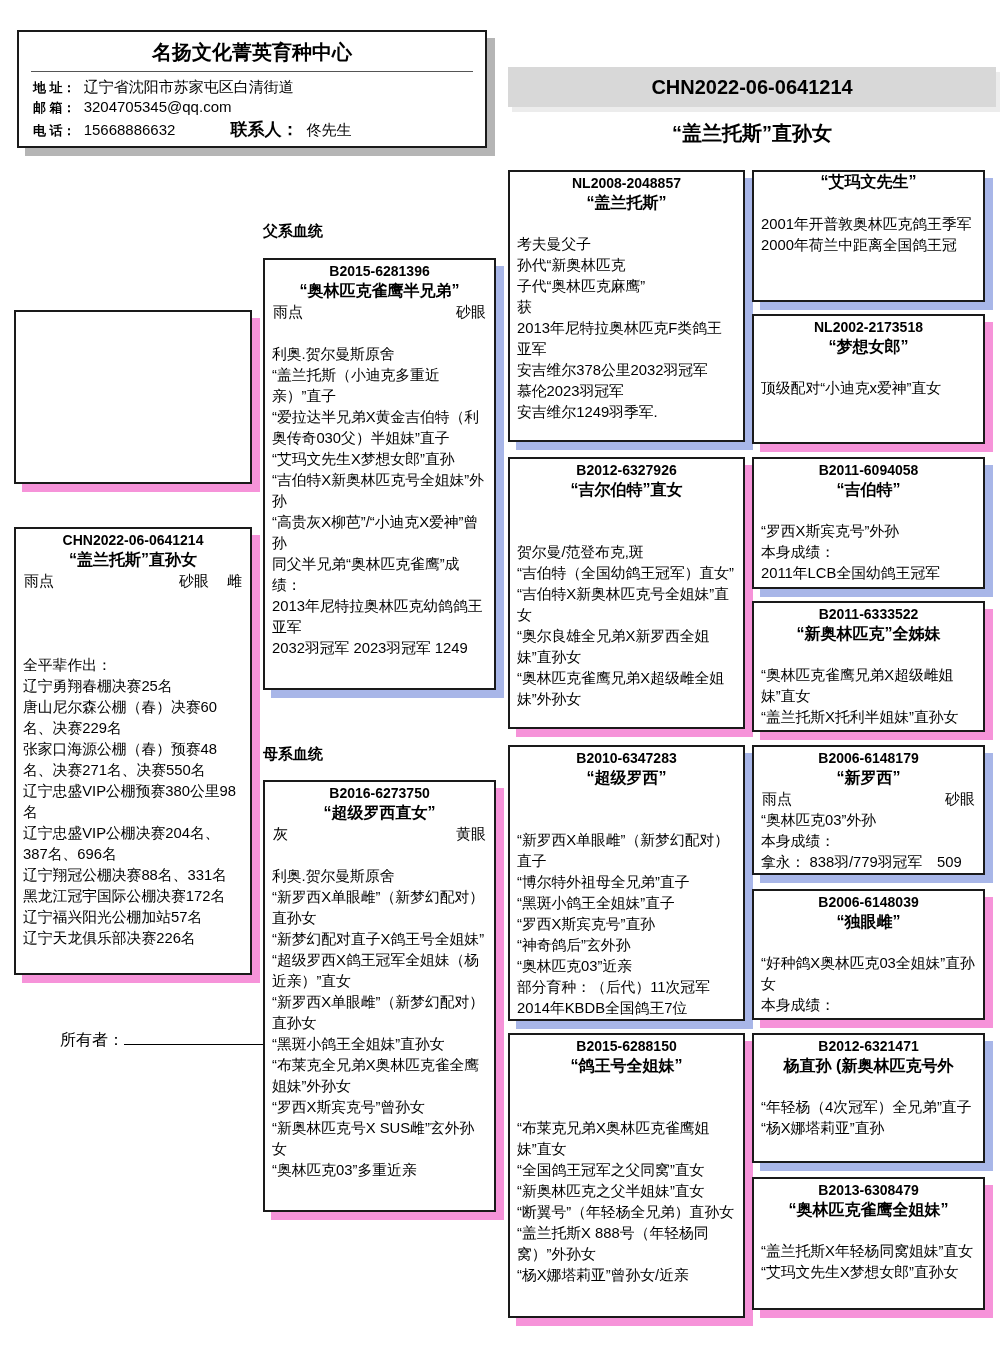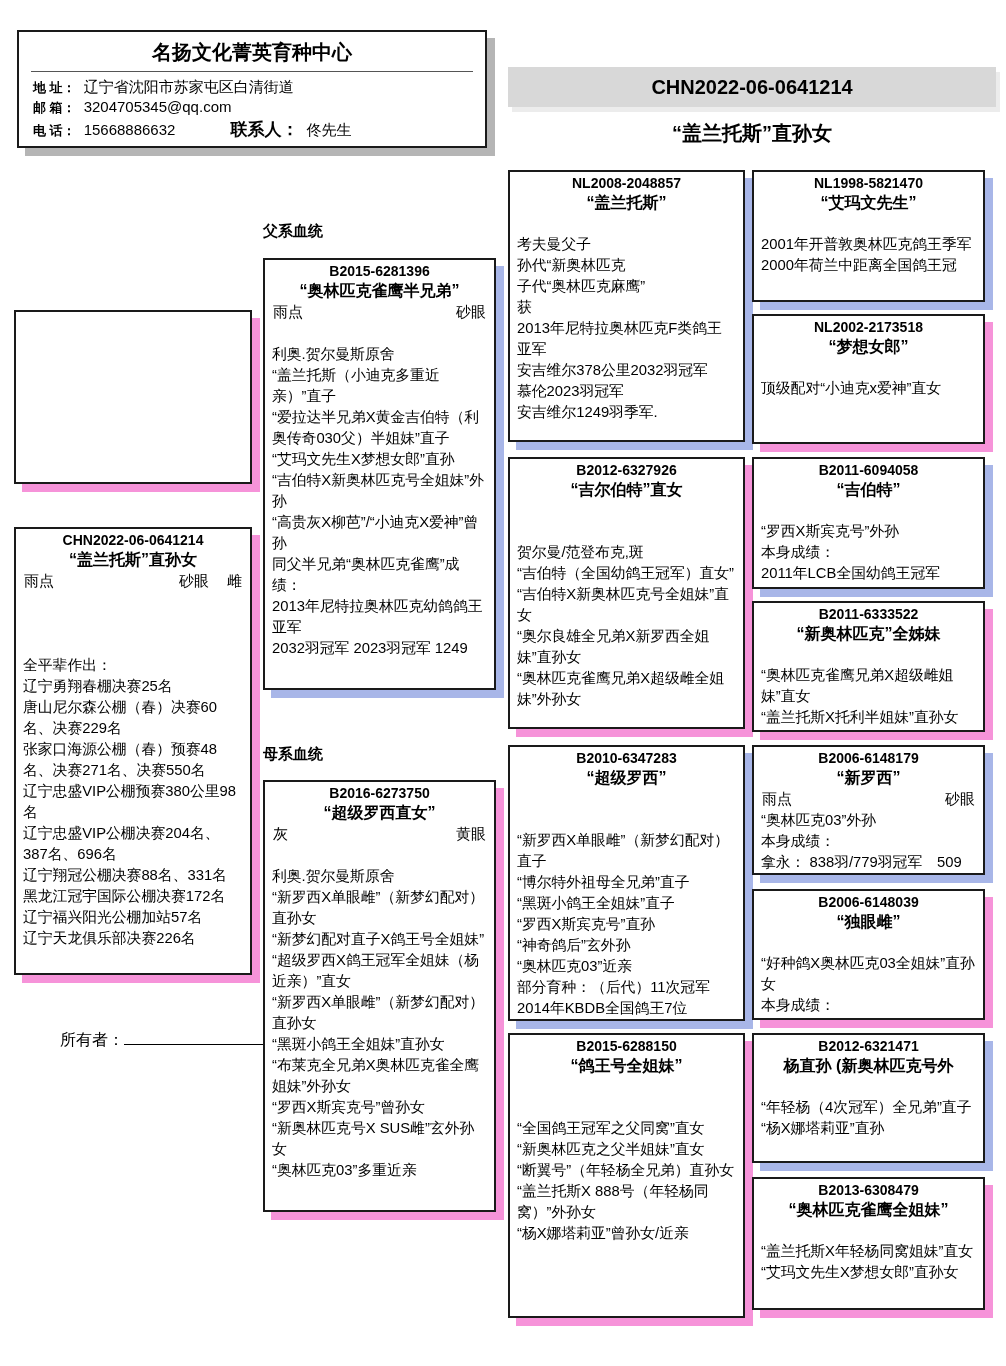--- a/index.html
+++ b/index.html
@@ -194,30 +194,30 @@
         <div class="line">2014年KBDB全国鸽王7位</div>
       </div>
   </div>
 
   <div class="box shadow-pink" style="left:508px;top:1033px;width:237px;height:285px;">
     <div class="box-ring">B2015-6288150</div>
     <div class="box-name">“鸽王号全姐妹”</div>
     <div class="lines">
         <div class="line">&nbsp;</div>
         <div class="line">&nbsp;</div>
+        <div class="line">“布莱克兄弟X奥林匹克雀鹰姐妹”直女</div>
         <div class="line">“全国鸽王冠军之父同窝”直女</div>
         <div class="line">“新奥林匹克之父半姐妹”直女</div>
         <div class="line">“断翼号”（年轻杨全兄弟）直孙女</div>
         <div class="line">“盖兰托斯X 888号（年轻杨同窝）”外孙女</div>
         <div class="line">“杨X娜塔莉亚”曾孙女/近亲</div>
       </div>
   </div>
 
   <div class="box shadow-blue" style="left:752px;top:170px;width:233px;height:132px;">
-    <div class="box-ring">NL1998-5821470</div>
     <div class="box-name">“艾玛文先生”</div>
     <div class="lines">
         <div class="line">&nbsp;</div>
         <div class="line">2001年开普敦奥林匹克鸽王季军</div>
         <div class="line">2000年荷兰中距离全国鸽王冠</div>
       </div>
   </div>
 
   <div class="box shadow-pink" style="left:752px;top:314px;width:233px;height:130px;">
     <div class="box-ring">NL2002-2173518</div>

